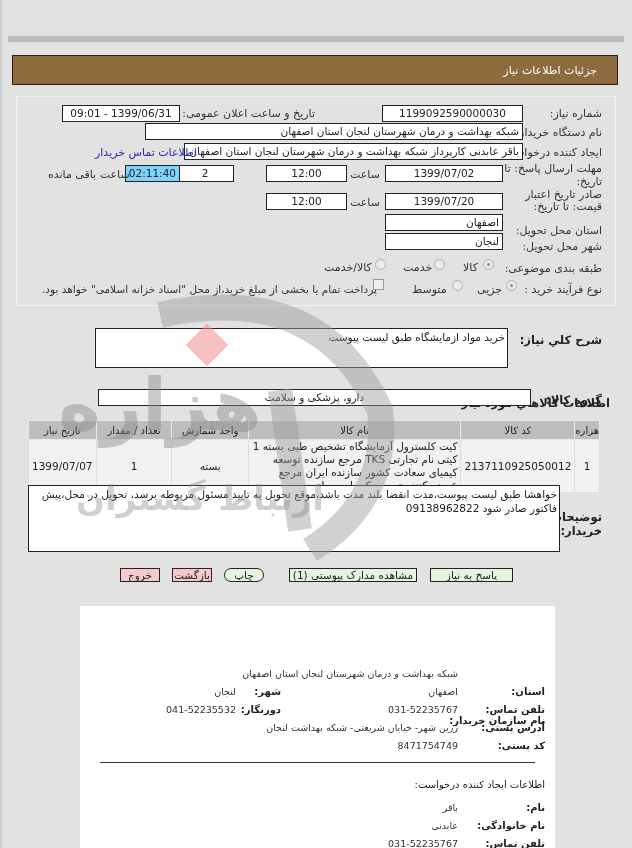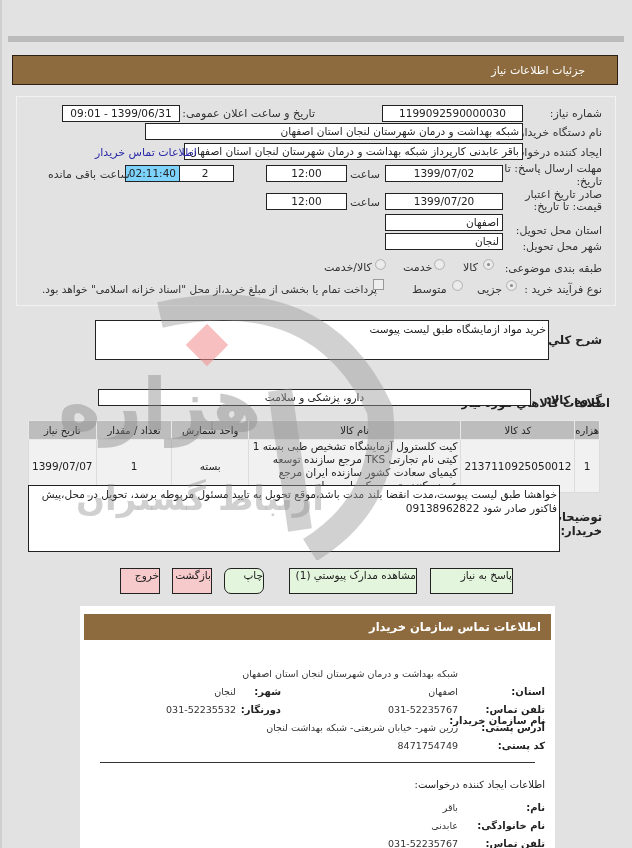--- a/index.html
+++ b/index.html
@@ -15,21 +15,21 @@
   .left-edge { position: absolute; left: 0; top: 0; width: 2px; height: 848px; background: #cfcfcf; }
   .dotted-sep {
     position: absolute; left: 8px; top: 36px; width: 616px; height: 6px;
     background-image: radial-gradient(#b8b8b8 0.7px, transparent 0.8px);
     background-size: 2px 2px;
   }
   .header-bar {
     position: absolute; left: 12px; top: 55px; width: 606px; height: 30px;
     background: #8d6b3f; border: 1px solid #2a1f12;
     color: #fff; font-size: 11px;
-    display: flex; align-items: center; padding-right: 32px;
+    display: flex; align-items: center; padding-right: 20px;
   }
   .form-panel {
     position: absolute; left: 16px; top: 96px; width: 600px; height: 210px;
     border: 1px solid #f2f2f2;
   }
   .lbl { position: absolute; font-size: 11px; color: #333; white-space: nowrap; text-align: right; }
   .box {
     position: absolute; background: #fff; border: 1px solid #222;
     height: 17px; font-size: 10.5px; line-height: 15px;
     white-space: nowrap; overflow: hidden; padding: 0 3px;
@@ -64,22 +64,22 @@
   }
   table.items th {
     background: #bdbdbd; color: #222; font-weight: normal; height: 19px;
     border: 1px solid #e8e8e8; text-align: center; font-size: 10px; margin-top: 35px;
   }
   table.items td {
     background: #f1f1f1; border: 1px solid #dcdcdc; text-align: center;
     vertical-align: middle; height: 50px; padding: 0 3px;
   }
   .btn {
-    position: absolute; height: 26px; border: 1px solid #222;
-    font-size: 10.5px; line-height: 12px; white-space: nowrap;
+    position: absolute; height: 14px; border: 1px solid #222;
+    font-size: 10.5px; line-height: 12px; text-align: center; white-space: nowrap;
   }
   .btn.green { background: #e3f5dc; }
   .btn.pink { background: #f6c9cb; }
   .contact-card {
     position: absolute; left: 80px; top: 606px; width: 475px; height: 242px;
     background: #fff;
   }
   .contact-header {
     position: absolute; left: 4px; top: 8px; width: 467px; height: 26px;
     background: #8d6b3f; color: #fff; font-weight: bold; font-size: 11.5px;
@@ -146,21 +146,21 @@
 
 <span class="lbl" style="right:30px; top:283px;">نوع فرآیند خرید :</span>
 <div class="radio on" style="left:506px; top:280px;"></div>
 <span class="lbl" style="left:477px; top:283px;">جزیی</span>
 <div class="radio" style="left:452px; top:280px;"></div>
 <span class="lbl" style="left:412px; top:283px;">متوسط</span>
 <div class="checkbox" style="left:373px; top:279px;"></div>
 <span class="lbl" style="left:42px; top:283px; font-size:10.5px;">پرداخت تمام یا بخشی از مبلغ خرید،از محل "اسناد خزانه اسلامی" خواهد بود.</span>
 
 <span class="section-label" style="right:30px; top:333px;">شرح کلي نياز:</span>
-<div class="textarea" style="left:95px; top:320px; width:454px; height:40px;">
+<div class="textarea" style="left:95px; top:328px; width:413px; height:40px;">
   <span>خرید مواد ازمایشگاه طبق لیست پیوست</span>
   <div class="resize-grip"></div>
 </div>
 
 <span class="section-label" style="right:22px; top:364px;margin-top:32px;">اطلاعات کالاهاي مورد نياز</span>
 <span class="section-label" style="right:30px; top:393px;">گروه کالا:</span>
 <div class="box" style="left:98px; top:389px; width:433px; text-align:center;">دارو، پزشکی و سلامت</div>
 
 <table class="items">
   <thead>
@@ -191,36 +191,33 @@
   <div class="resize-grip"></div>
 </div>
 
 <div class="btn green" style="left:430px; top:568px; width:83px;">پاسخ به نیاز</div>
 <div class="btn green" style="left:289px; top:568px; width:128px;">مشاهده مدارک پیوستي (1)</div>
 <div class="btn green" style="left:224px; top:568px; width:40px;border-radius:7px;">چاپ</div>
 <div class="btn pink" style="left:172px; top:568px; width:40px;">بازگشت</div>
 <div class="btn pink" style="left:120px; top:568px; width:40px;">خروج</div>
 
 <div class="contact-card">
-  <div class="contact-header">
-    <span>اطلاعات تماس سازمان خریدار</span>
-  </div>
 
   <span class="c-lbl" style="right:10px; top:61px;margin-top:48px;">نام سازمان خریدار:</span>
   <span class="c-val" style="right:97px; top:62px;">شبکه بهداشت و درمان شهرستان لنجان استان اصفهان</span>
 
   <span class="c-lbl" style="right:10px; top:80px;">استان:</span>
   <span class="c-val" style="right:97px; top:80px;">اصفهان</span>
   <span class="c-lbl" style="right:274px; top:80px;">شهر:</span>
   <span class="c-val" style="right:319px; top:80px;">لنجان</span>
 
   <span class="c-lbl" style="right:10px; top:98px;">تلفن تماس:</span>
   <span class="c-val" style="right:97px; top:98px;">031-52235767</span>
   <span class="c-lbl" style="right:274px; top:98px;">دورنگار:</span>
-  <span class="c-val" style="right:319px; top:98px;">031-52235532</span>
+  <span class="c-val" style="right:319px; top:98px;">041-52235532</span>
 
   <span class="c-lbl" style="right:10px; top:116px;">آدرس پستی:</span>
   <span class="c-val" style="right:97px; top:116px;">زرین شهر- خیابان شریعتی- شبکه بهداشت لنجان</span>
 
   <span class="c-lbl" style="right:10px; top:134px;">کد پستی:</span>
   <span class="c-val" style="right:97px; top:134px;">8471754749</span>
 
   <div class="c-divider" style="top:156px;"></div>
 
   <span class="c-lbl" style="right:10px; top:173px; font-weight:normal; color:#222;">اطلاعات ایجاد کننده درخواست:</span>

